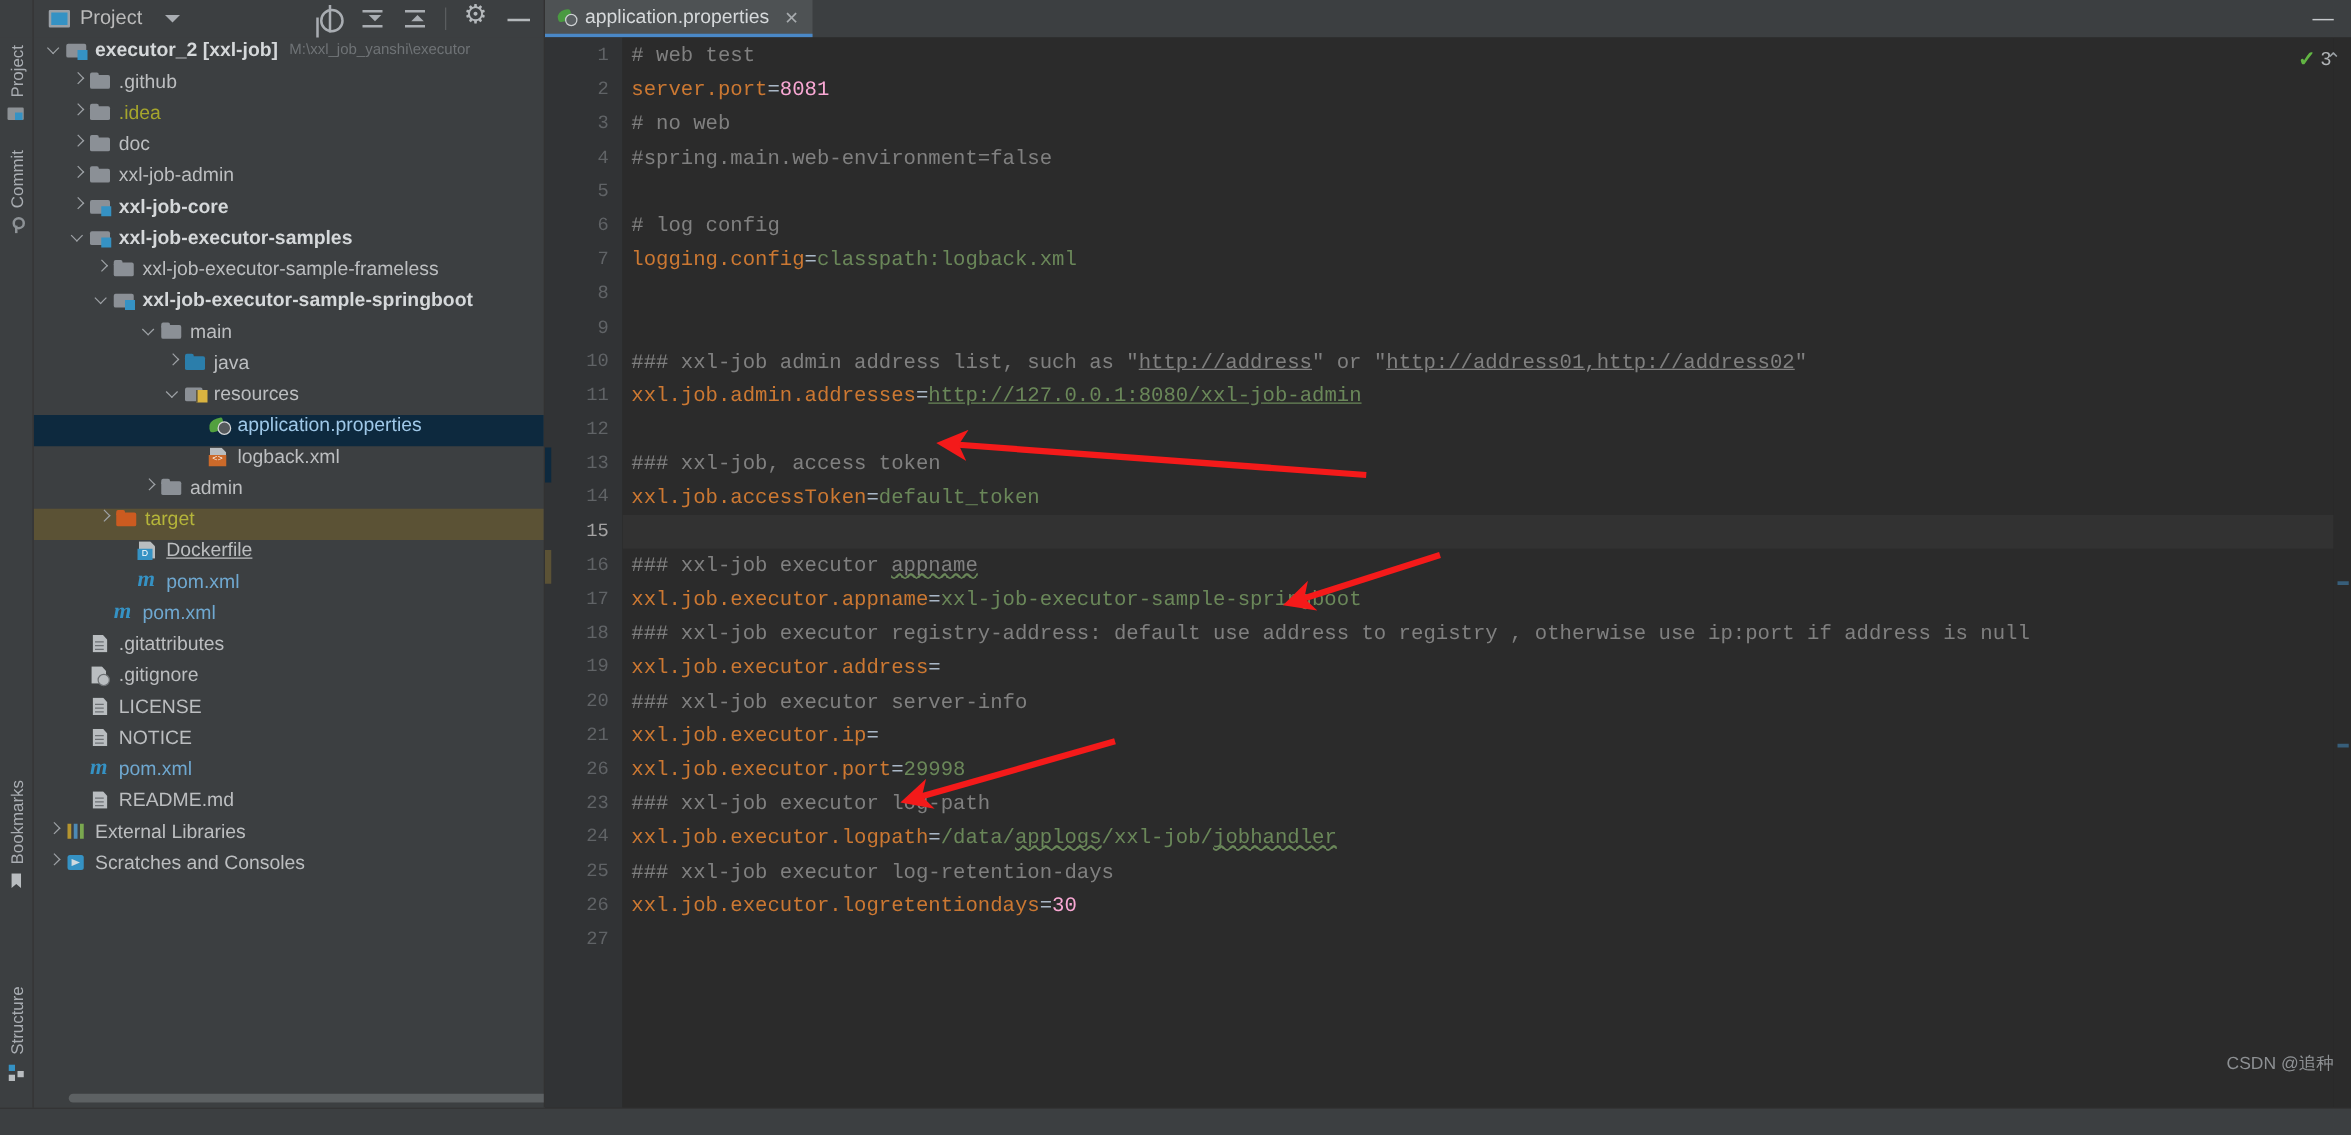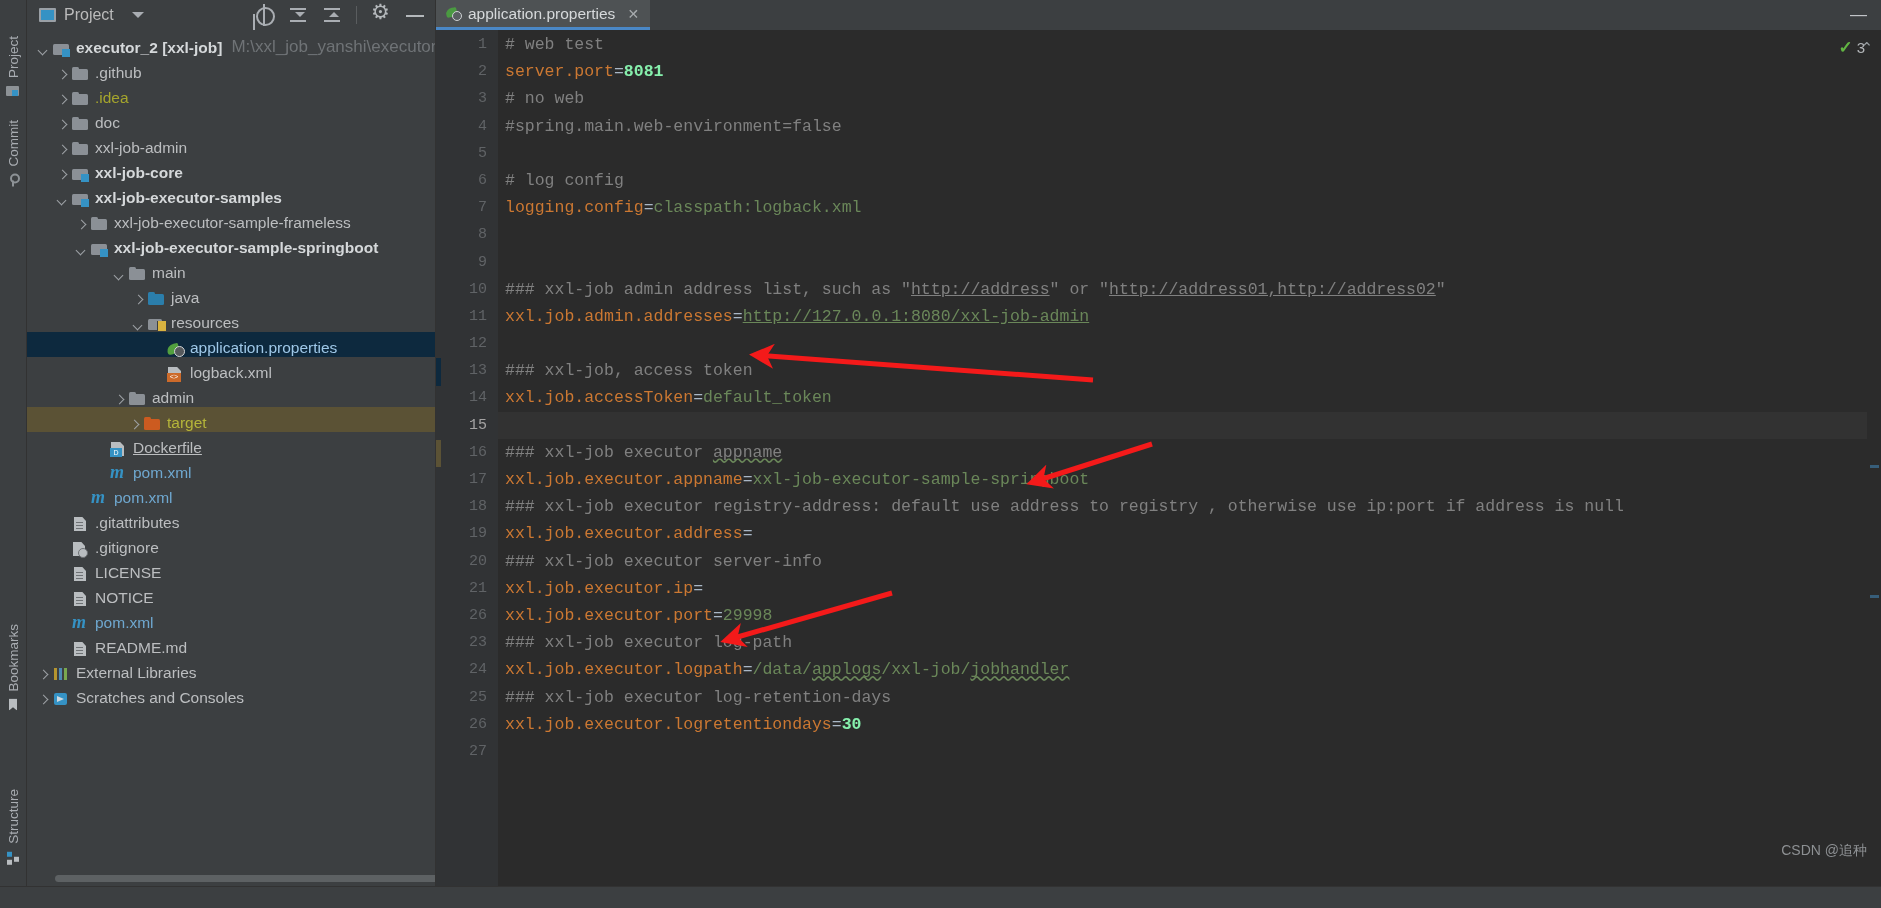--- a/index.html
+++ b/index.html
@@ -249,21 +249,21 @@
   }
   .tree {
     position: absolute;
     top: 0; left: 0; right: 0; bottom: 18px;
     overflow: hidden;
     padding-top: 2px;
   }
   .row {
     height: 25px;
     display: flex;
-    align-items: flex-end;
+    align-items: flex-start;
     white-space: nowrap;
     font-size: 15.5px;
     color: #bcbec0;
     padding-right: 4px;
   }
   .row.selected { background: #0d293e; }
   .row.target-hl { background: #5b5235; }
   .arrow {
     width: 13px; height: 13px;
     flex: 0 0 13px;
@@ -473,21 +473,21 @@
     background: #cfd9df;
     clip-path: polygon(0 0, 100% 50%, 0 100%);
   }
 
   .lbl-normal { color: #bcbec0; }
   .lbl-bold { color: #d5d8da; font-weight: bold; }
   .lbl-excluded { color: #a5a52d; }
   .lbl-target { color: #b5b53a; }
   .lbl-selected { color: #9fc8e8; }
   .lbl-blue { color: #6fa8d0; }
-  .lbl-path { color: #6f7376; margin-left: 9px; font-size: 17px; }
+  .lbl-path { color: #6f7376; margin-left: 9px; font-size: 12px; }
 
   
   .tree-hscroll {
     position: absolute;
     left: 0; right: 0; bottom: 3px;
     height: 11px;
   }
   .tree-hscroll .thumb {
     position: absolute;
     left: 28px; top: 3px;
@@ -542,21 +542,21 @@
     font-size: 16.5px;
     white-space: pre;
     padding-left: 7px;
     color: #a9b7c6;
     position: relative;
   }
   .cline.current { background: #323232; }
   .t-comment { color: #808080; }
   .t-key { color: #cc7832; }
   .t-val { color: #6a8759; }
-  .t-num { color: #86efac; font-weight: bold; }
+  .t-num { color: #f9a8d4; }
   .t-eq { color: #a9b7c6; }
   .t-link { color: #808080; text-decoration: underline; }
   .t-vallink { color: #6a8759; text-decoration: underline; }
   .typo { text-decoration: underline wavy #6a8759; text-decoration-skip-ink: none; }
 
   
   .marker-rail {
     width: 14px;
     flex: 0 0 14px;
     background: #2b2b2b;
@@ -734,21 +734,21 @@
           <div class="row" style="padding-left: 124px;">
             <span class="arrow"></span>
             <span class="ficon f-xml"></span>
             <span class="lbl-normal">logback.xml</span>
           </div>
           <div class="row" style="padding-left: 86px;">
             <span class="arrow right"></span>
             <span class="ficon f-folder"></span>
             <span class="lbl-normal">admin</span>
           </div>
-          <div class="row target-hl" style="padding-left: 101px;">
+          <div class="row target-hl" style="padding-left: 50px;">
             <span class="arrow right"></span>
             <span class="ficon f-target"></span>
             <span class="lbl-target">target</span>
           </div>
           <div class="row" style="padding-left: 67px; text-decoration: underline;">
             <span class="arrow"></span>
             <span class="ficon f-docker"></span>
             <span class="lbl-normal">Dockerfile</span>
           </div>
           <div class="row" style="padding-left: 67px;">

